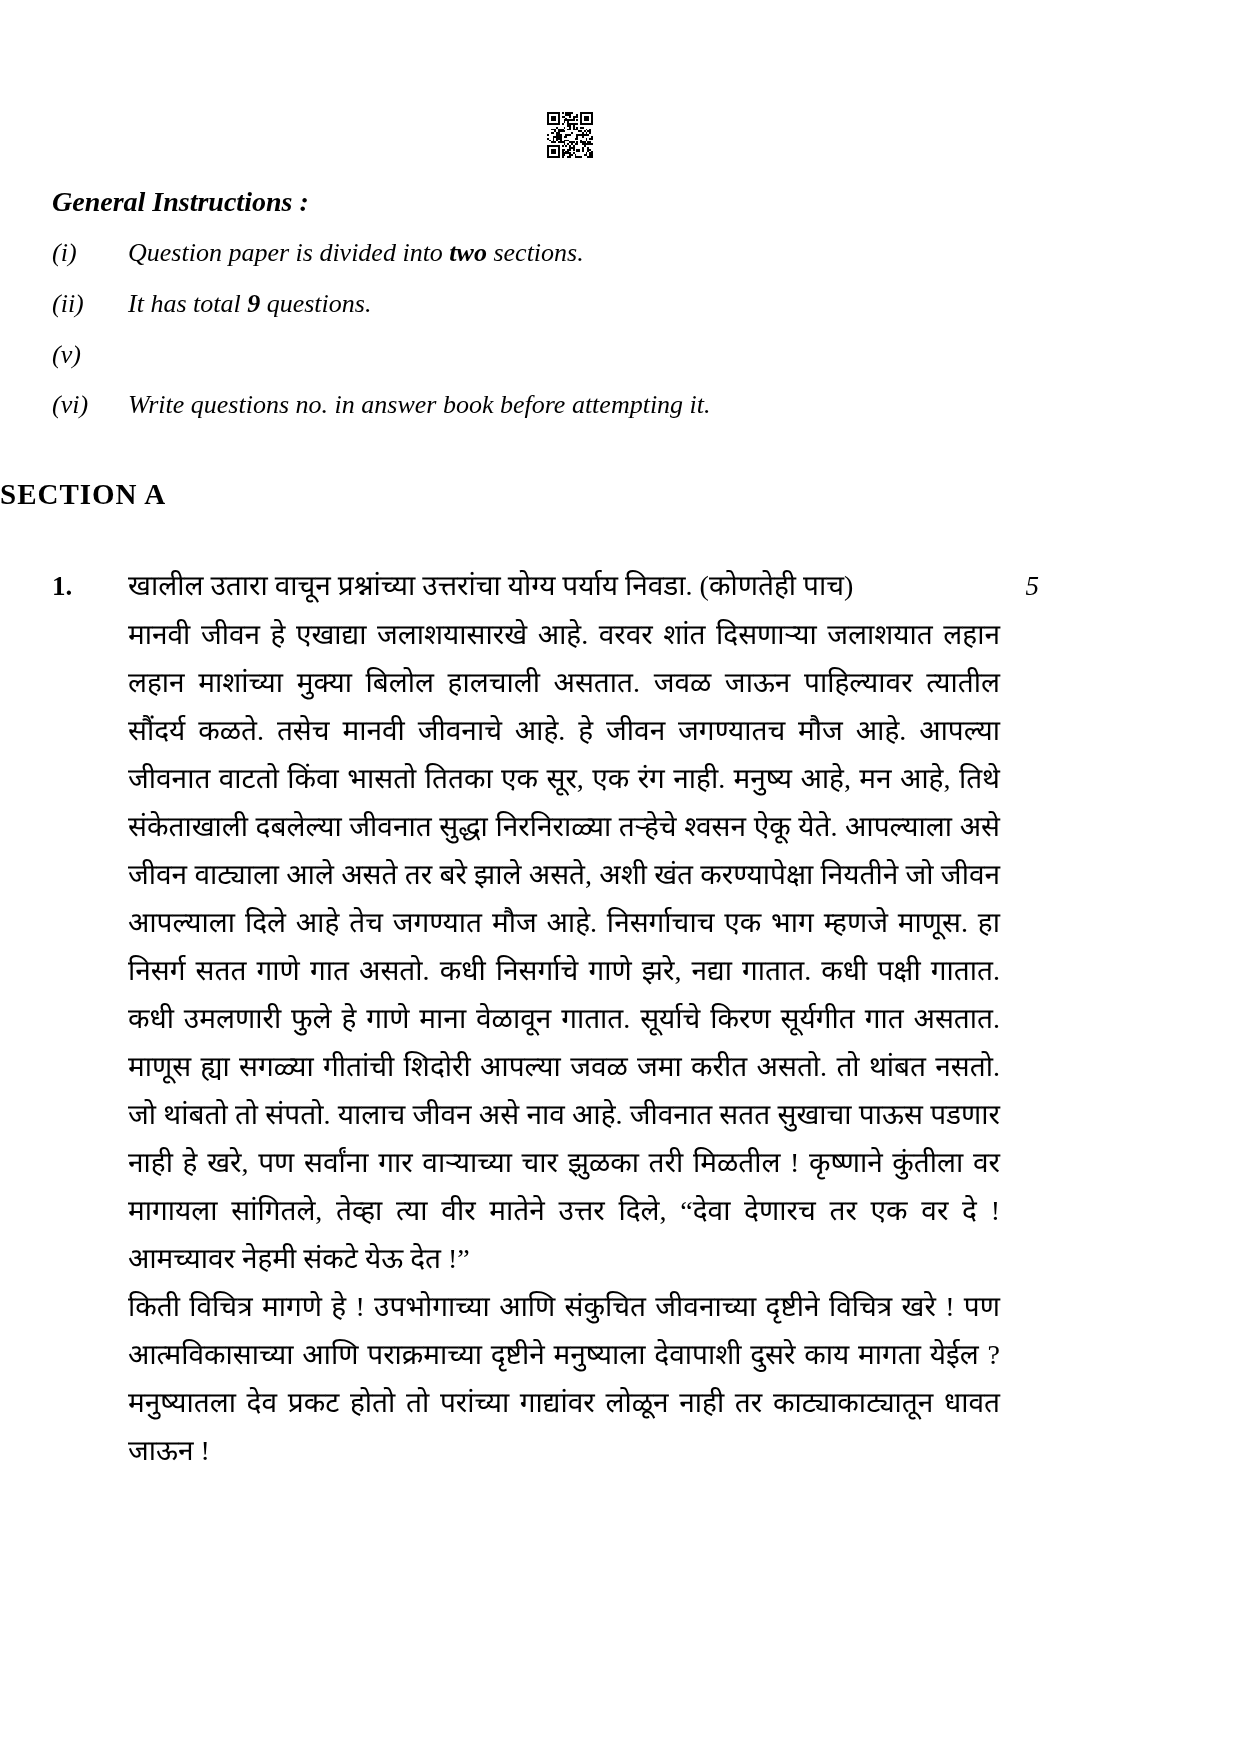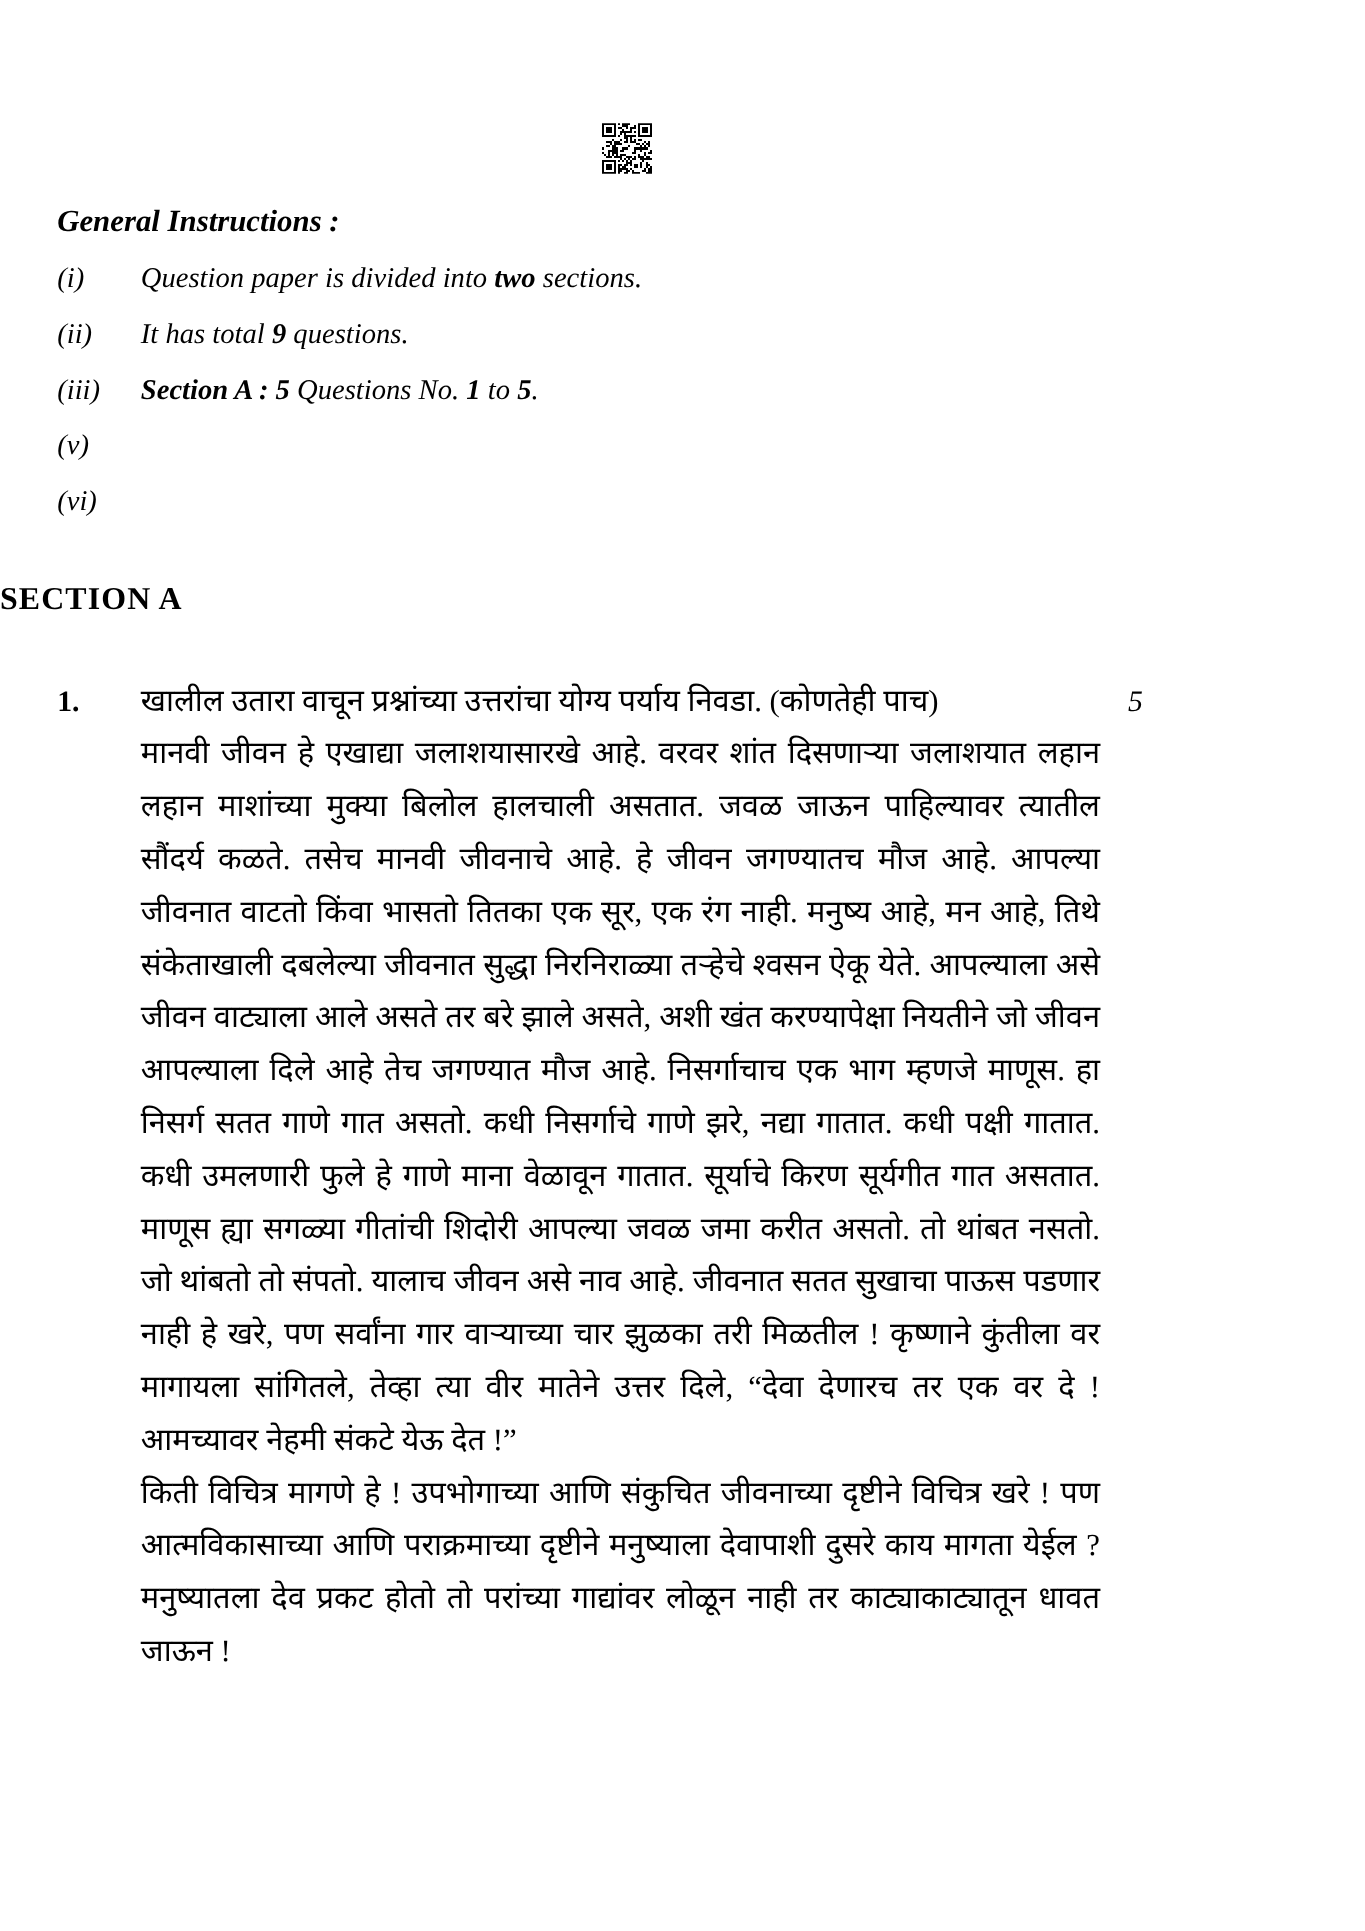--- a/index.html
+++ b/index.html
@@ -285,28 +285,25 @@
   <ol class="gi-list">
       <li class="gi-item">
         <span class="gi-num">(i)</span>
         <span class="gi-text"><span>Question paper is divided into </span><span class="bold">two</span><span> sections.</span></span>
       </li>
       <li class="gi-item">
         <span class="gi-num">(ii)</span>
         <span class="gi-text"><span>It has total </span><span class="bold">9</span><span> questions.</span></span>
       </li>
       <li class="gi-item">
-        <span class="gi-num">(iii)</span>
-        <span class="gi-text"><span class="bold">Section A : 5</span><span> Questions No. </span><span class="bold">1</span><span> to </span><span class="bold">5</span><span>.</span></span>
-      </li>
-      <li class="gi-item">
         <span class="gi-num">(v)</span>
       </li>
       <li class="gi-item">
         <span class="gi-num">(vi)</span>
+        <span class="gi-text"><span>Write questions no. in answer book before attempting it.</span></span>
       </li>
     </ol>
 
   <h3 class="section-heading">SECTION A</h3>
 
   <div class="q1-row">
     <span class="q-num">1.</span>
     <span class="q-prompt">खालील उतारा वाचून प्रश्नांच्या उत्तरांचा योग्य पर्याय निवडा. (कोणतेही पाच)</span>
     <span class="q-marks">5</span>
   </div>

